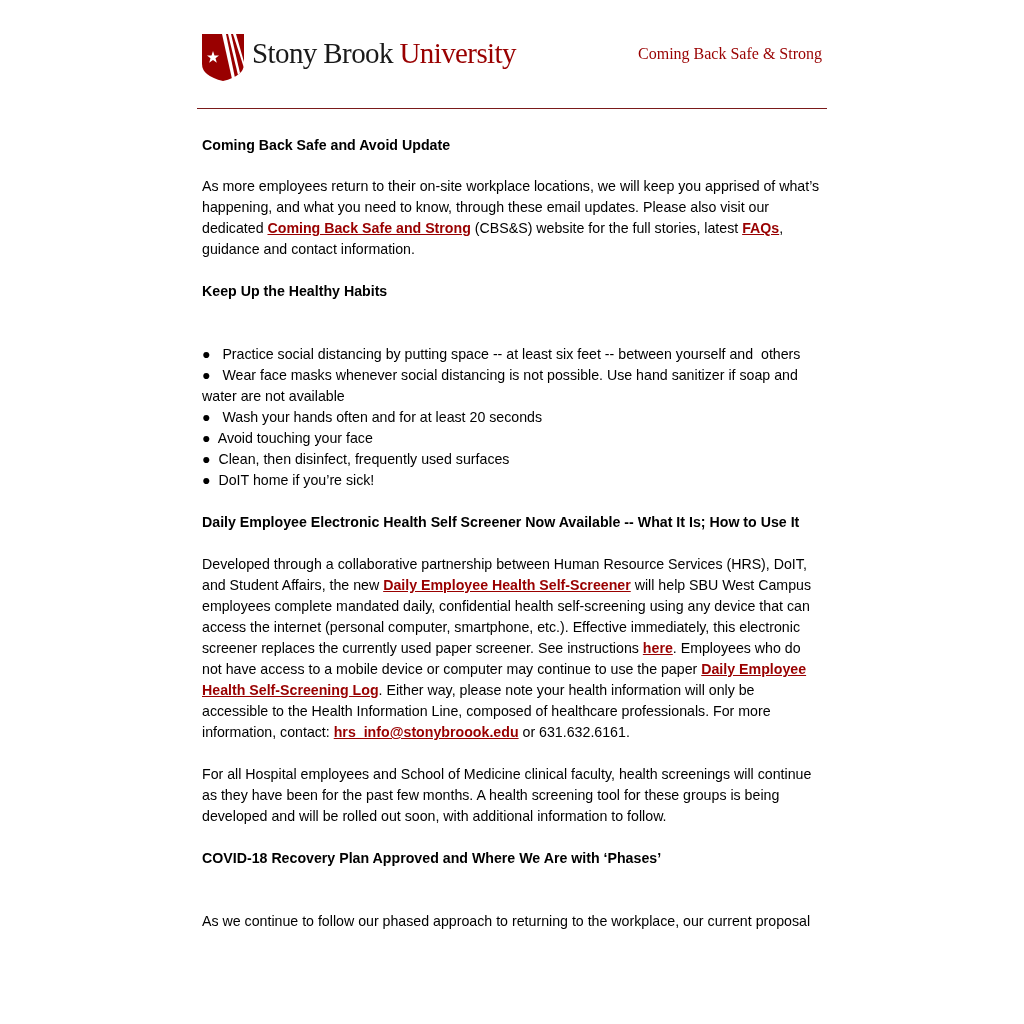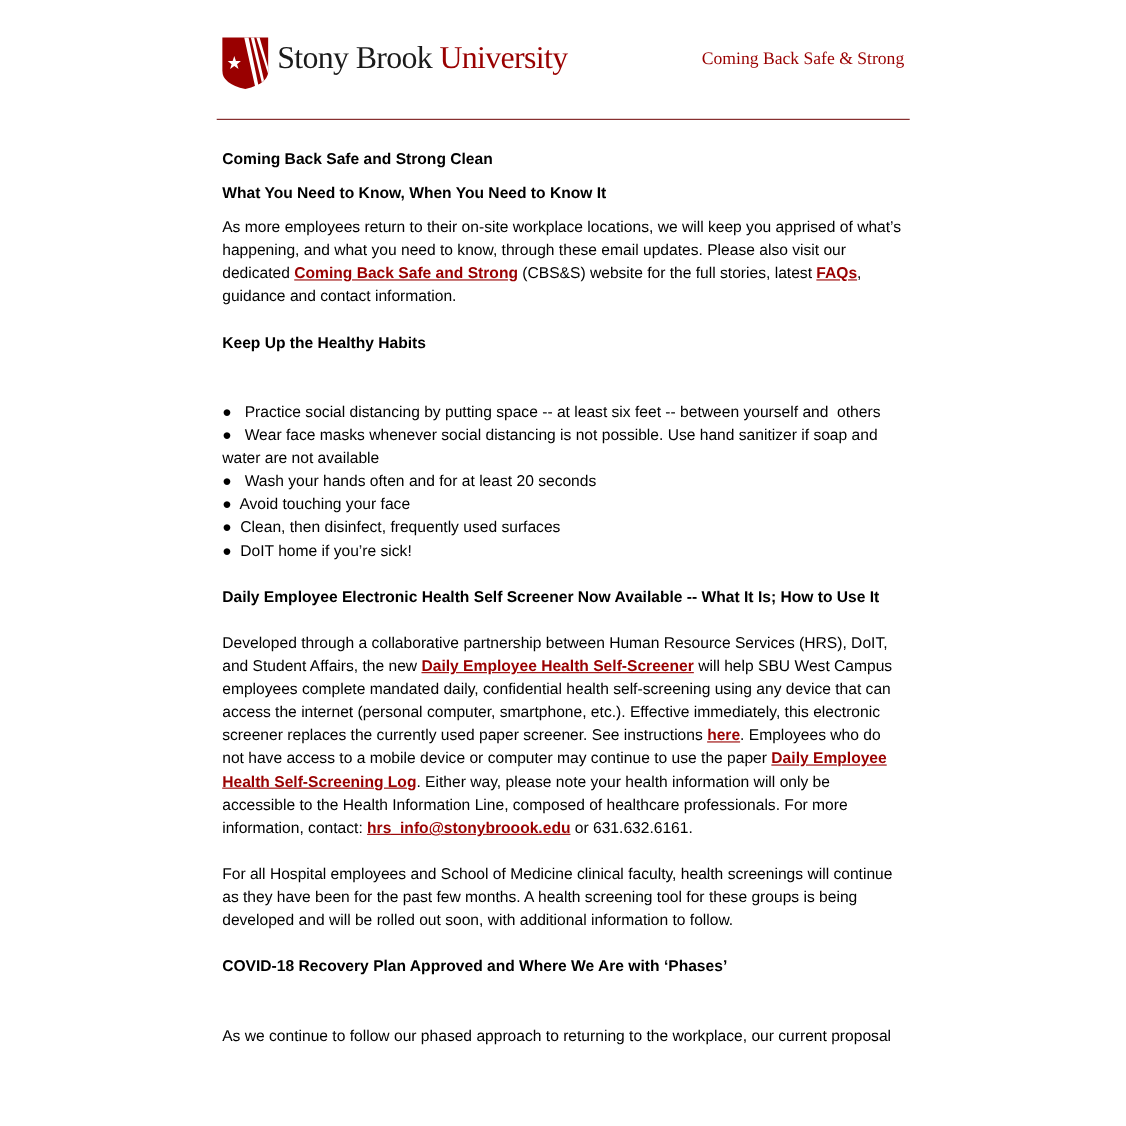--- a/index.html
+++ b/index.html
@@ -34,23 +34,22 @@
       </svg>
       <div class="logo-text">
         <span class="sb">Stony Brook</span>
         <span class="uni">University</span>
       </div>
     </div>
     <div class="cbss">Coming Back Safe &amp; Strong</div>
   </div>
 
   <div class="content" style="padding-top:26px;">
-    <p class="h">Coming Back Safe and Strong Clean</p>
+    <p class="h">Coming Back Safe and Avoid Update</p>
     <div style="height:10px"></div>
-    <p class="h">What You Need to Know, When You Need to Know It</p>
     <div style="height:10px"></div>
     <p><span>As more employees return to their on-site workplace locations, we will keep you apprised of what’s happening, and what you need to know, through these email updates. Please also visit our dedicated </span><a href="#">Coming Back Safe and Strong</a><span> (CBS&amp;S) website for the full stories, latest </span><a href="#">FAQs</a><span>, guidance and contact information.</span></p>
     <div class="gap"></div>
     <p class="h">Keep Up the Healthy Habits</p>
     <div class="gap"></div>
     <div class="gap"></div>
     <div>
       <span class="li" style="white-space:pre">●   Practice social distancing by putting space -- at least six feet -- between yourself and  others</span>
       <span class="li" style="white-space:pre-wrap">●   Wear face masks whenever social distancing is not possible. Use hand sanitizer if soap and water are not available</span>
       <span class="li" style="white-space:pre">●   Wash your hands often and for at least 20 seconds</span>

